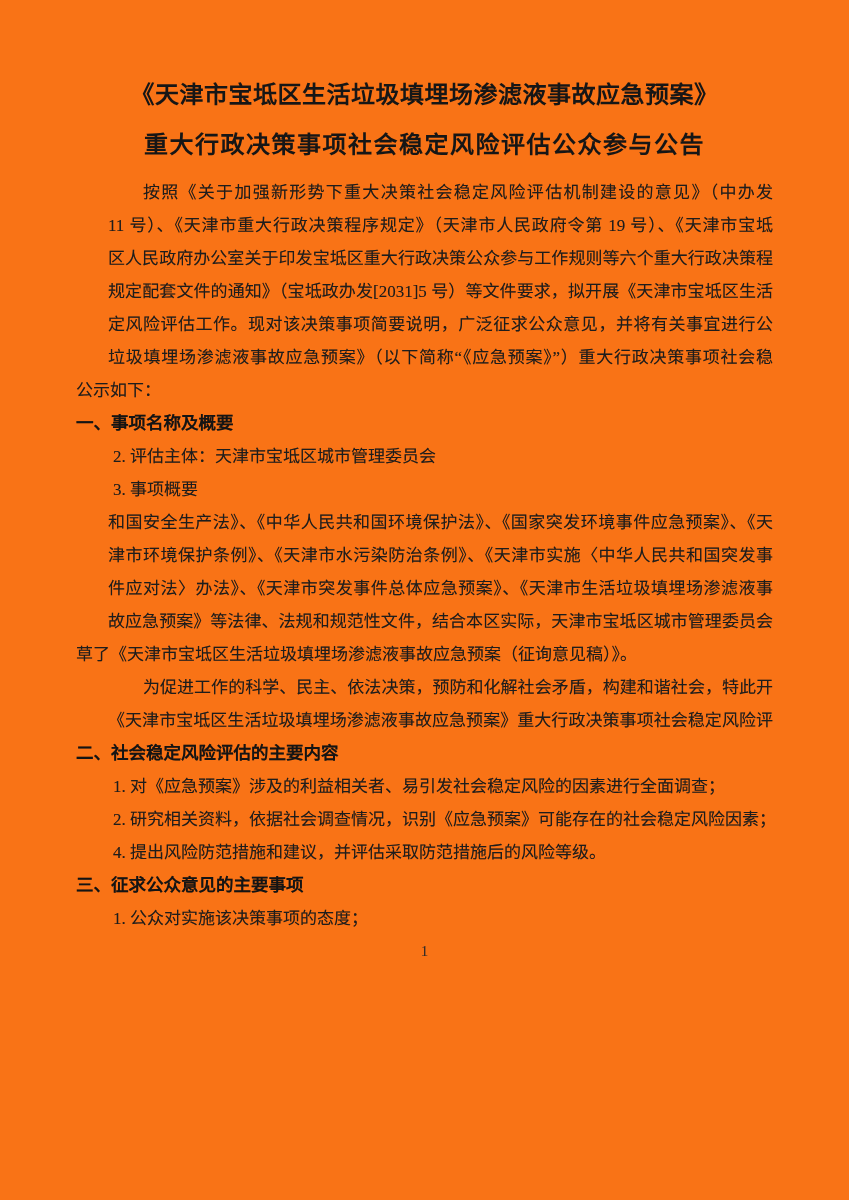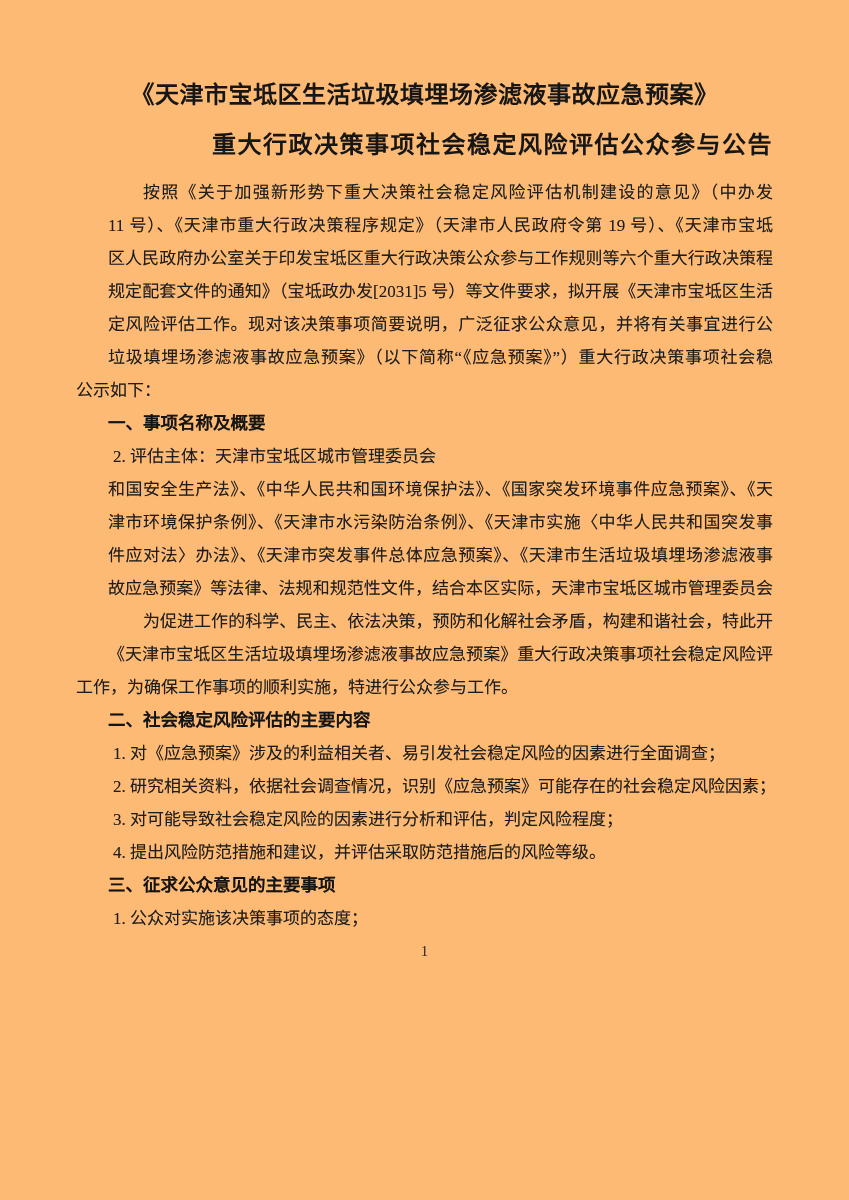--- a/index.html
+++ b/index.html
@@ -5,40 +5,40 @@
   html, body { margin: 0; padding: 0; }
   body {
     width: 849px; height: 1200px;
     background: #fdfdfc;
     overflow: hidden;
     font-family: "Liberation Serif", "DejaVu Serif", serif;
   }
   .page {
     position: relative;
     width: 849px; height: 1200px;
-    background: #fdba74;
+    background: #f97316;
     box-sizing: border-box;
     padding-top: 80px;
     color: #1d1d1d;
   }
   .content {
     width: 697px;
     margin: 0 auto 0 76px;
   }
   .doc-title {
     text-align: center;
     font-family: "Liberation Sans", "DejaVu Sans", sans-serif;
     font-weight: 700;
     font-size: 24px;
     line-height: 30px;
     color: #161616;
     letter-spacing: 0.5px;
   }
   .doc-title.t1 { margin: 0 0 20px 0; }
-  .doc-title.t2 { margin: 0 0 16px 0; letter-spacing: 1.5px; text-align: right; }
+  .doc-title.t2 { margin: 0 0 16px 0; letter-spacing: 1.5px; }
   .line {
     height: 33px;
     line-height: 33px;
     font-size: 17px;
     white-space: nowrap;
     color: #1d1d1d;
     text-shadow: 0 0 0.4px rgba(20,20,20,0.35);
   }
   .line.justify {
     white-space: normal;
@@ -47,21 +47,20 @@
     overflow: hidden;
     margin-left: 32px;
   }
   .line.indent { text-indent: 35px; }
   .line.item { padding-left: 37px; }
   .line.head {
     font-family: "Liberation Sans", "DejaVu Sans", sans-serif;
     font-weight: 700;
     font-size: 17.5px;
     color: #141414;
-    margin-left: 32px;
   }
   .page-number {
     margin-top: 6px;
     text-align: center;
     font-size: 15px;
     line-height: 20px;
     color: #2a2a2a;
   }
 </style>
 </head>
@@ -74,30 +73,30 @@
     <div>
         <div class="line justify indent">按照《关于加强新形势下重大决策社会稳定风险评估机制建设的意见》（中办发〔2021〕</div>
         <div class="line justify">11 号）、《天津市重大行政决策程序规定》（天津市人民政府令第 19 号）、《天津市宝坻</div>
         <div class="line justify">区人民政府办公室关于印发宝坻区重大行政决策公众参与工作规则等六个重大行政决策程序</div>
         <div class="line justify">规定配套文件的通知》（宝坻政办发[2031]5 号）等文件要求，拟开展《天津市宝坻区生活</div>
         <div class="line justify">定风险评估工作。现对该决策事项简要说明，广泛征求公众意见，并将有关事宜进行公示，</div>
         <div class="line justify">垃圾填埋场渗滤液事故应急预案》（以下简称“《应急预案》”）重大行政决策事项社会稳</div>
         <div class="line">公示如下：</div>
         <div class="line head">一、事项名称及概要</div>
         <div class="line item">2. 评估主体：天津市宝坻区城市管理委员会</div>
+        <div class="line item">3. 事项概要</div>
         <div class="line justify">和国安全生产法》、《中华人民共和国环境保护法》、《国家突发环境事件应急预案》、《天</div>
         <div class="line justify">津市环境保护条例》、《天津市水污染防治条例》、《天津市实施〈中华人民共和国突发事</div>
         <div class="line justify">件应对法〉办法》、《天津市突发事件总体应急预案》、《天津市生活垃圾填埋场渗滤液事</div>
         <div class="line justify">故应急预案》等法律、法规和规范性文件，结合本区实际，天津市宝坻区城市管理委员会起</div>
+        <div class="line">草了《天津市宝坻区生活垃圾填埋场渗滤液事故应急预案（征询意见稿）》。</div>
         <div class="line justify indent">为促进工作的科学、民主、依法决策，预防和化解社会矛盾，构建和谐社会，特此开展</div>
         <div class="line justify">《天津市宝坻区生活垃圾填埋场渗滤液事故应急预案》重大行政决策事项社会稳定风险评估</div>
-        <div class="line">工作，为确保工作事项的顺利实施，特进行公众参与工作。</div>
         <div class="line head">二、社会稳定风险评估的主要内容</div>
         <div class="line item">1. 对《应急预案》涉及的利益相关者、易引发社会稳定风险的因素进行全面调查；</div>
         <div class="line item">2. 研究相关资料，依据社会调查情况，识别《应急预案》可能存在的社会稳定风险因素；</div>
-        <div class="line item">3. 对可能导致社会稳定风险的因素进行分析和评估，判定风险程度；</div>
         <div class="line item">4. 提出风险防范措施和建议，并评估采取防范措施后的风险等级。</div>
         <div class="line head">三、征求公众意见的主要事项</div>
         <div class="line item">1. 公众对实施该决策事项的态度；</div>
       </div>
     <div class="page-number">1</div>
   </div>
 </div>
 
 </body></html>

